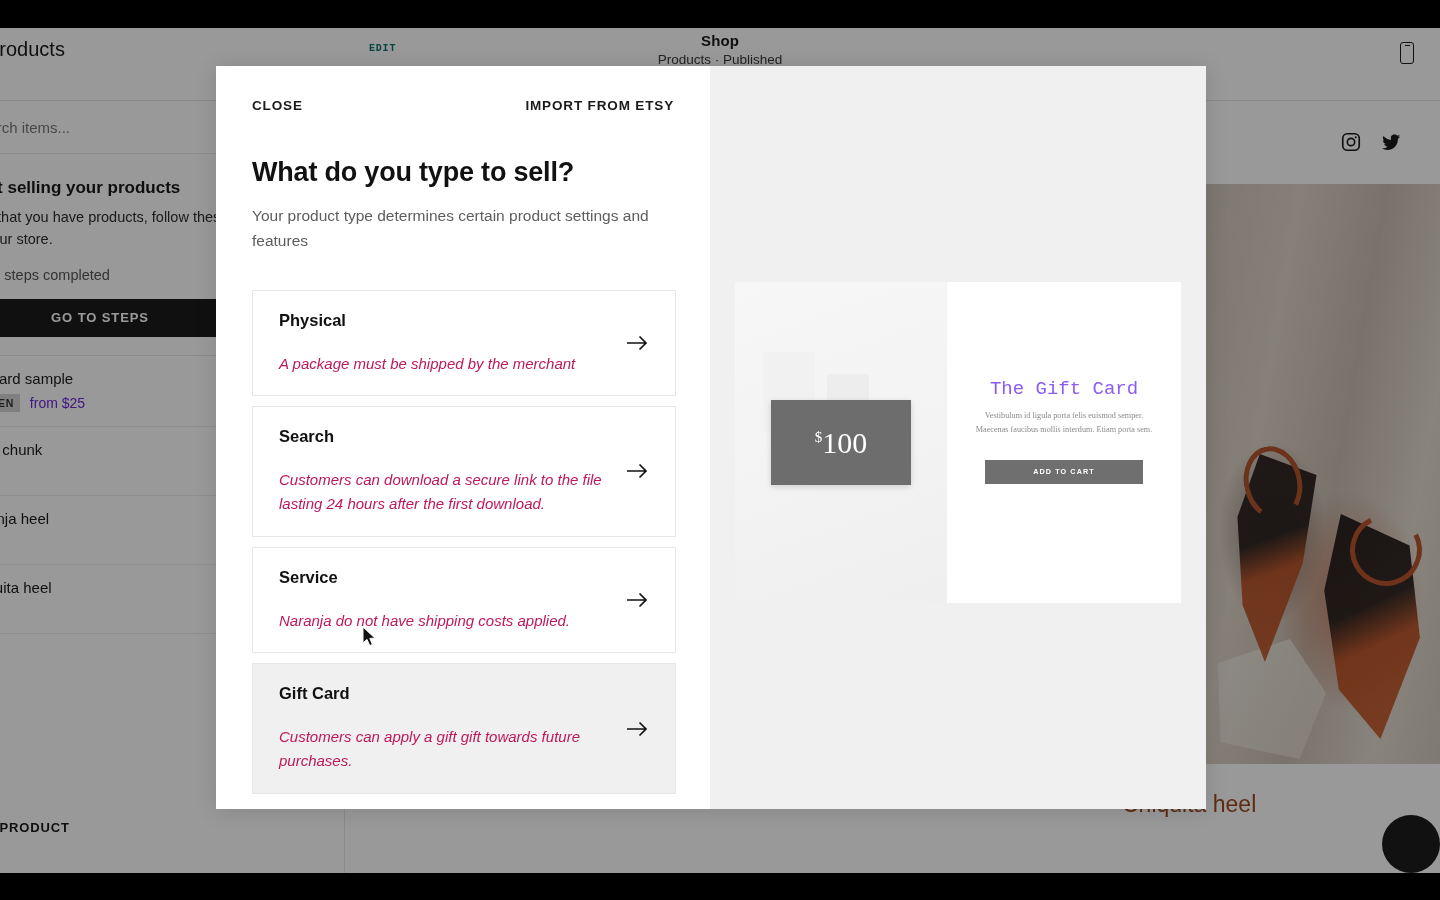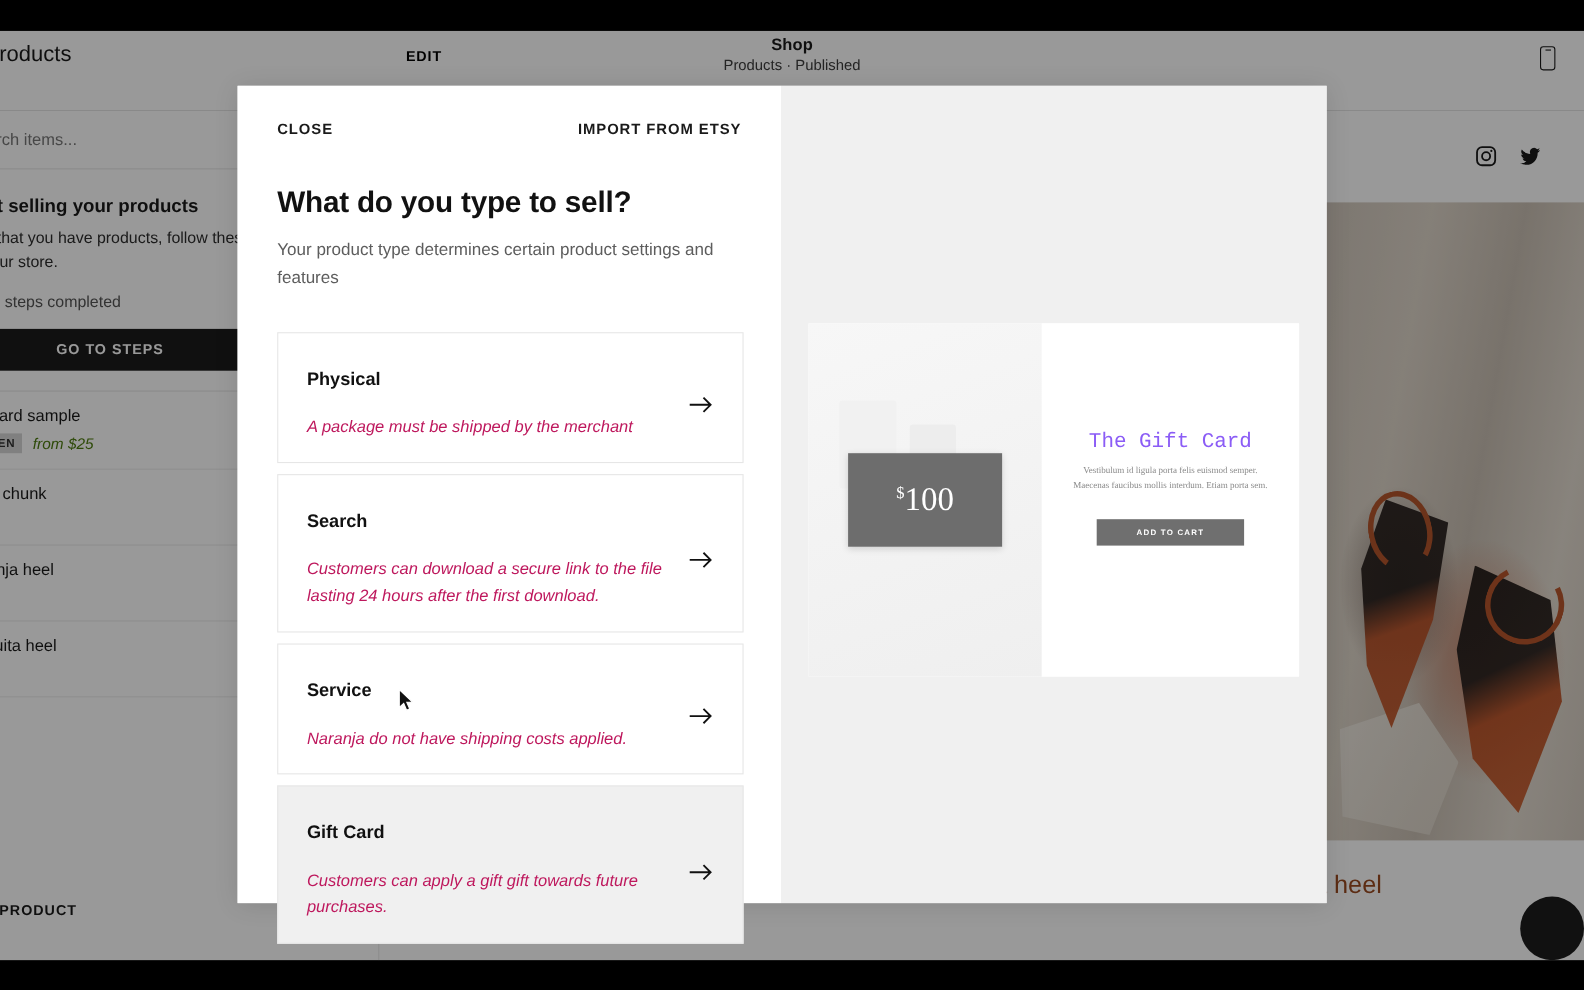--- a/index.html
+++ b/index.html
@@ -31,21 +31,21 @@
   
   .bg-header {
     position: absolute; left: 0; top: 0; width: 1440px; height: 73px;
     background: #ffffff; border-bottom: 1px solid #e4e4e4;
   }
   .bg-header-title-group { position:absolute; left:0; right:0; top:4px; text-align:center; }
   .bg-shop-name { font-size: 15px; font-weight: 700; color:#1a1a1a; letter-spacing:.1px; }
   .bg-shop-sub { font-size: 13.5px; color: #3c3c3c; margin-top: 3px; }
   .bg-edit {
     position:absolute; left: 369px; top: 15px;
-    font-size: 13px; font-weight: 700; letter-spacing: .8px; color:#000000;
+    font-size: 10px; font-weight: 700; letter-spacing: .8px; color:#0f766e;font-family:Liberation Mono, monospace;
   }
   .bg-sidebar-title {
     position:absolute; left: -14px; top: 10px;
     font-size: 20px; font-weight: 400; color:#1a1a1a;
   }
   .device-icon { position:absolute; left: 1400px; top: 14px; width: 16px; height: 24px; }
   .device-icon .frame { width:14px; height:22px; border:1.6px solid #1a1a1a; border-radius:3px; }
   .device-icon .btn { width:5px; height:1.6px; background:#1a1a1a; margin: 1.5px auto 0 auto; }
 
   
@@ -64,21 +64,21 @@
   .bg-promo .steps { font-size:14.5px; color:#555; margin-top:16px; margin-left:-36px; }
   .bg-gotosteps {
     margin-top: 16px; margin-left:-36px; width: 272px; height: 38px; background:#1b1b1b;
     color:#fff; font-size:13px; font-weight:700; letter-spacing:.9px;
     display:flex; align-items:center; justify-content:center;
   }
   .bg-prod {
     padding: 14px 0 14px 0; border-bottom: 1px solid #ededed; margin-left:-36px;
   }
   .bg-prod .nm { font-size:15px; color:#1a1a1a; }
-  .bg-prod .pr { font-size:14px; color:#4d7c0f; margin-top:7px;font-style:italic; }
+  .bg-prod .pr { font-size:14px; color:#6d28d9; margin-top:7px; }
   .bg-prod .row2 { display:flex; align-items:center; gap:10px; margin-top:7px; }
   .badge-hidden {
     background:#d6d6d6; color:#333; font-size:10.5px; font-weight:700;
     letter-spacing:.6px; padding:3px 6px;
   }
   .bg-addproduct {
     position:absolute; left:-36px; bottom: 38px;
     font-size:13px; font-weight:700; letter-spacing:.9px; color:#1a1a1a;
   }
 
@@ -126,40 +126,40 @@
     font-size: 23px; color: #9a4a20;
   }
   .hero-caption span { margin-left: -78px; }
   .chat-bubble {
     position:absolute; right: 0px; bottom: 0px; width: 58px; height: 58px;
     border-radius: 50%; background: #1d1d1d;
   }
 
   
   .modal {
-    position:absolute; left: 216px; top: 78px; width: 990px; height: 743px;
+    position:absolute; left: 216px; top: 66px; width: 990px; height: 743px;
     background:#fff; display:flex; z-index: 50;
     box-shadow: 0 2px 22px rgba(0,0,0,.12);
   }
   .modal-left { width: 494px; height: 100%; background:#fff; padding: 32px 36px 0 36px; }
   .modal-right { flex: 1; background: #f0f0f0; position: relative; }
 
   .modal-topbar { display:flex; justify-content:space-between; align-items:center; }
   .m-close, .m-import {
     font-size: 13.5px; font-weight: 700; letter-spacing: .85px; color:#1a1a1a;
     cursor: pointer; background:none; border:none; font-family:inherit;
   }
   .m-title { font-size: 27px; font-weight: 700; color:#111; margin-top: 44px; letter-spacing:-.2px; }
   .m-sub { font-size: 15.5px; color:#5d5d5d; line-height: 1.6; margin-top: 16px; max-width: 400px; }
 
   .options { margin-top: 36px; }
   .opt {
     border: 1px solid #e6e6e6; background:#fff; width: 424px;
     display:flex; align-items:center; justify-content:space-between;
-    padding: 33px 26px 20px 26px; margin-bottom: 10px; cursor:pointer;
+    padding: 20px 26px 20px 26px; margin-bottom: 10px; cursor:pointer;
   }
   .opt.hovered { background:#f0f0f0; }
   .opt-text { max-width: 330px; }
   .opt-title { font-size: 16.5px; font-weight: 700; color:#111; }
   .opt-desc { font-size: 15px; color:#be185d; line-height:1.58; margin-top: 22px; font-style: italic; }
   .arrow { width: 24px; height: 18px; flex-shrink:0; }
 
   
   .preview {
     position:absolute; left: 25px; top: 216px; width: 446px; height: 321px;
@@ -184,21 +184,21 @@
   }
   .gc-amount { font-family:"Liberation Serif", serif; color:#fff; font-size:30px; line-height:1; }
   .gc-amount sup { font-size:15px; vertical-align: super; }
   .pv-right { flex:1; background:#fff; text-align:center; padding-top: 96px; }
   .pv-title { font-family:Liberation Mono, monospace; font-size:19px; color:#8b5cf6; }
   .pv-body {
     font-family:"Liberation Serif", serif; font-size:8.2px; color:#8b8b8b;
     line-height: 1.75; margin: 9px auto 0 auto; width: 185px;
   }
   .pv-btn {
-    margin: 22px auto 0 auto; width: 134px; height: 24px; background:#6f6f6f;
+    margin: 22px auto 0 auto; width: 158px; height: 24px; background:#6f6f6f;
     color:#fff; font-size: 7.2px; font-weight:700; letter-spacing: 1.1px;
     display:flex; align-items:center; justify-content:center;
   }
 
   
   .cursor { position:absolute; left: 362px; top: 626px; z-index: 90; }
 </style>
 </head>
 <body>
 

